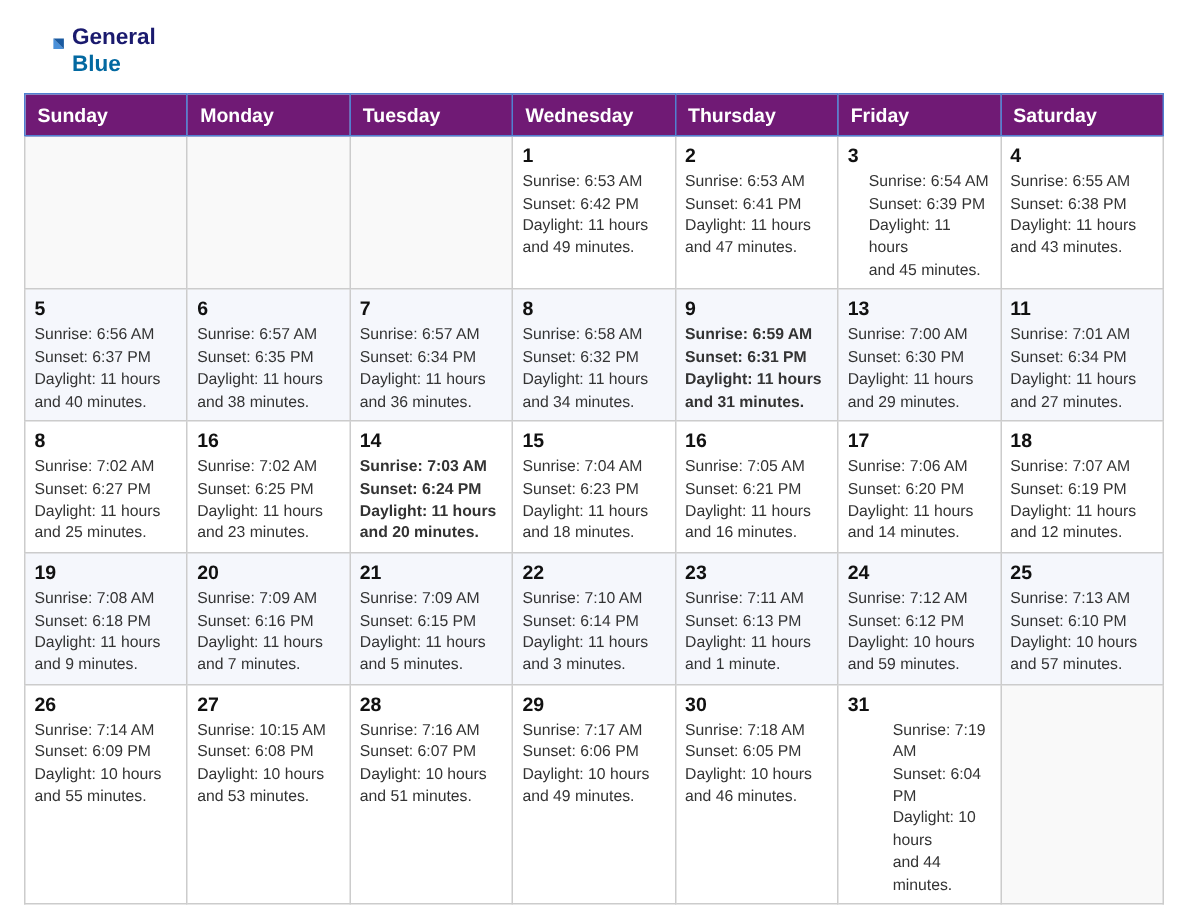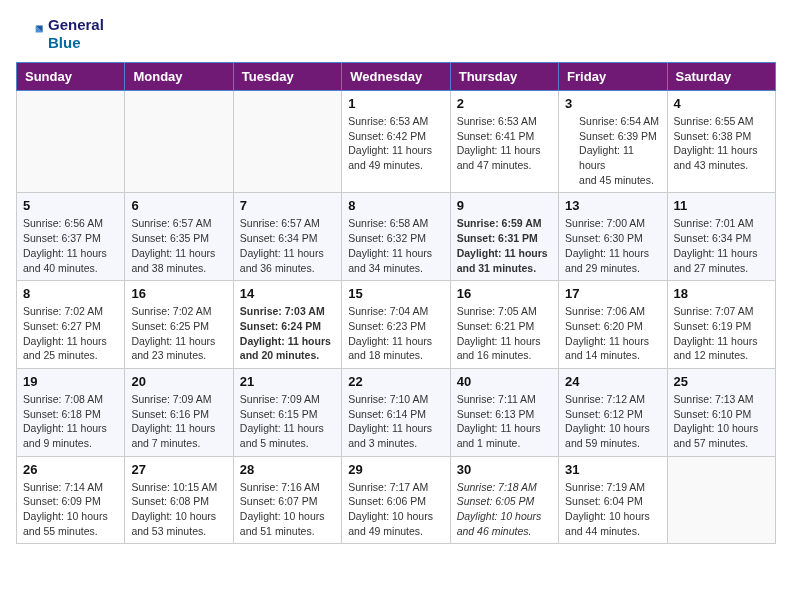--- a/index.html
+++ b/index.html
@@ -282,21 +282,21 @@
 and 5 minutes.</div>
         </td>
         <td>
           <div class="day-number">22</div>
           <div class="day-info" style="white-space: pre-line;">Sunrise: 7:10 AM
 Sunset: 6:14 PM
 Daylight: 11 hours
 and 3 minutes.</div>
         </td>
         <td>
-          <div class="day-number">40</div>
+          <div class="day-number">23</div>
           <div class="day-info" style="white-space: pre-line;">Sunrise: 7:11 AM
 Sunset: 6:13 PM
 Daylight: 11 hours
 and 1 minute.</div>
         </td>
         <td>
           <div class="day-number">24</div>
           <div class="day-info" style="white-space: pre-line;">Sunrise: 7:12 AM
 Sunset: 6:12 PM
 Daylight: 10 hours
@@ -334,28 +334,28 @@
         </td>
         <td>
           <div class="day-number">29</div>
           <div class="day-info" style="white-space: pre-line;">Sunrise: 7:17 AM
 Sunset: 6:06 PM
 Daylight: 10 hours
 and 49 minutes.</div>
         </td>
         <td>
           <div class="day-number">30</div>
-          <div class="day-info" style="white-space: pre-line; font-style: italic;">Sunrise: 7:18 AM
+          <div class="day-info" style="white-space: pre-line;">Sunrise: 7:18 AM
 Sunset: 6:05 PM
 Daylight: 10 hours
 and 46 minutes.</div>
         </td>
         <td>
           <div class="day-number">31</div>
-          <div class="day-info" style="white-space: pre-line;">Sunrise: 7:19 AM
+          <div class="day-info" style="white-space: pre-line; margin-left: 30px;">Sunrise: 7:19 AM
 Sunset: 6:04 PM
 Daylight: 10 hours
 and 44 minutes.</div>
         </td>
         <td class="empty"></td>
       </tr>
     </tbody>
 </table>
 
 </body></html>

